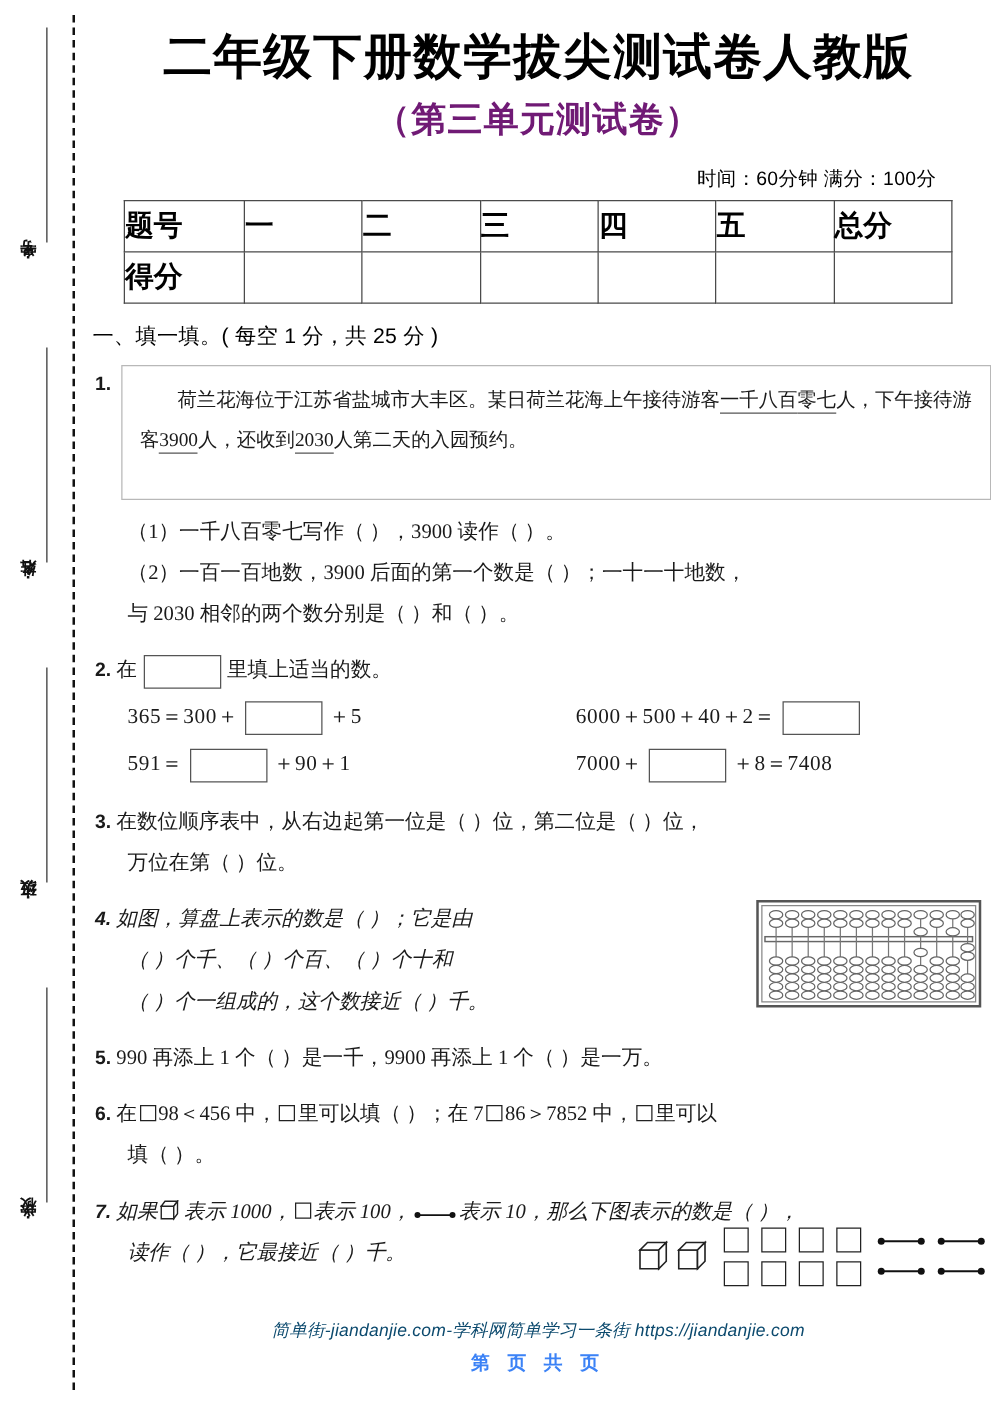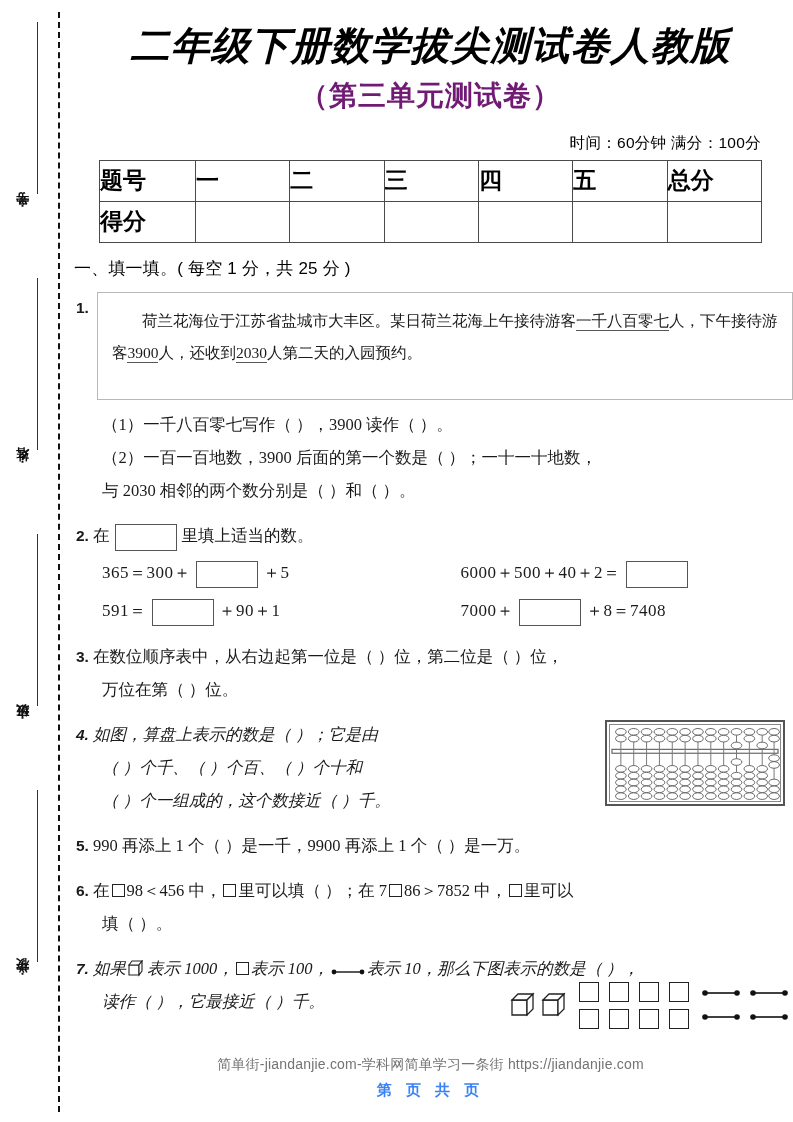--- a/index.html
+++ b/index.html
@@ -55,35 +55,34 @@
 
   .title-main {
     margin-top: 24px;
     text-align: center;
     font-family: "Liberation Sans", "DejaVu Sans", sans-serif;
     font-size: 39px;
     font-weight: bold;
     letter-spacing: 1px;
     color: #000;
     line-height: 1.15;
-    font-style: italic;
   }
   .title-sub {
     margin-top: 8px;
     text-align: center;
     font-family: "Liberation Sans", "DejaVu Sans", sans-serif;
     font-size: 28px;
     font-weight: bold;
     letter-spacing: 1px;
     color: #701a75;
   }
 
   .meta-line {
     margin-top: 18px;
-    padding-right: 32px;
+    padding-right: 44px;
     text-align: right;
     font-family: "Liberation Sans", "DejaVu Sans", sans-serif;
     font-size: 15.5px;
     color: #000;
     letter-spacing: 0.3px;
   }
 
   
   .score-table-wrap {
     margin: 6px auto 0 auto;
@@ -220,22 +219,23 @@
   
   .footer {
     position: absolute;
     left: 0; bottom: 22px;
     width: 725px;
     text-align: center;
   }
   .footer-site {
     font-family: "Liberation Sans", "DejaVu Sans", sans-serif;
     font-size: 14px;
-    color: #737373;
+    color: #0c4a6e;
     letter-spacing: 0.2px;
+    font-style: italic;
   }
   .footer-page {
     margin-top: 7px;
     font-family: "Liberation Sans", "DejaVu Sans", sans-serif;
     font-size: 15px;
     font-weight: bold;
     color: #3b82f6;
     letter-spacing: 5px;
   }
 </style>

